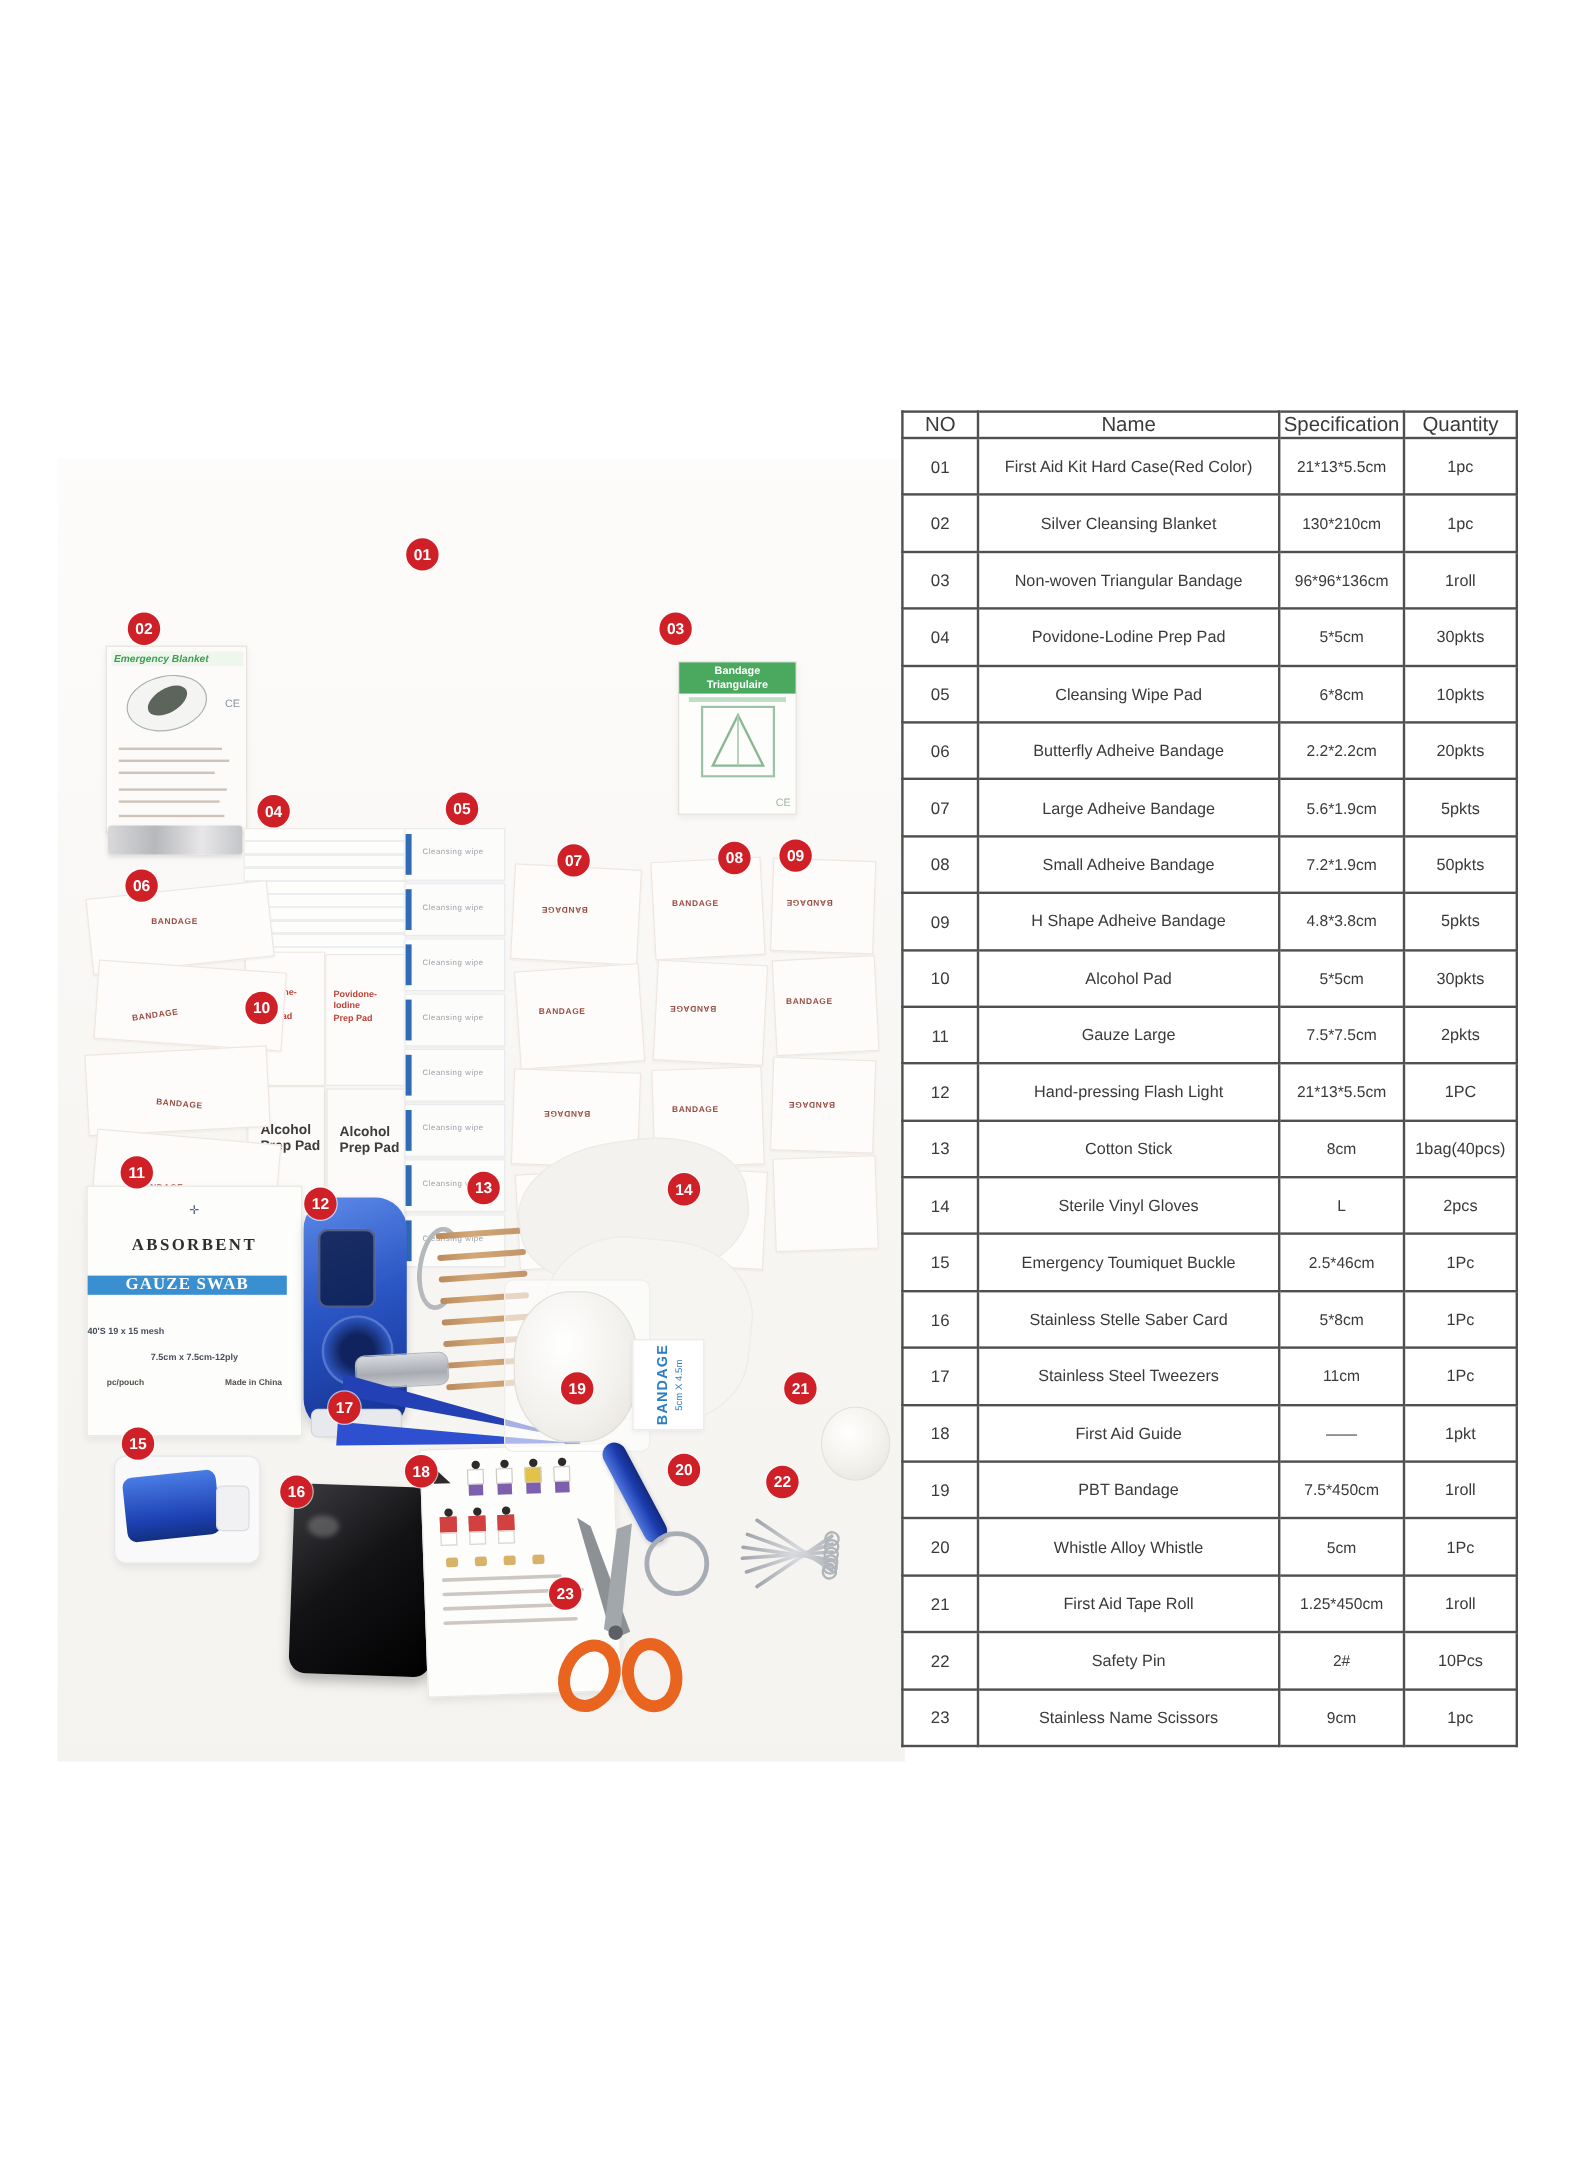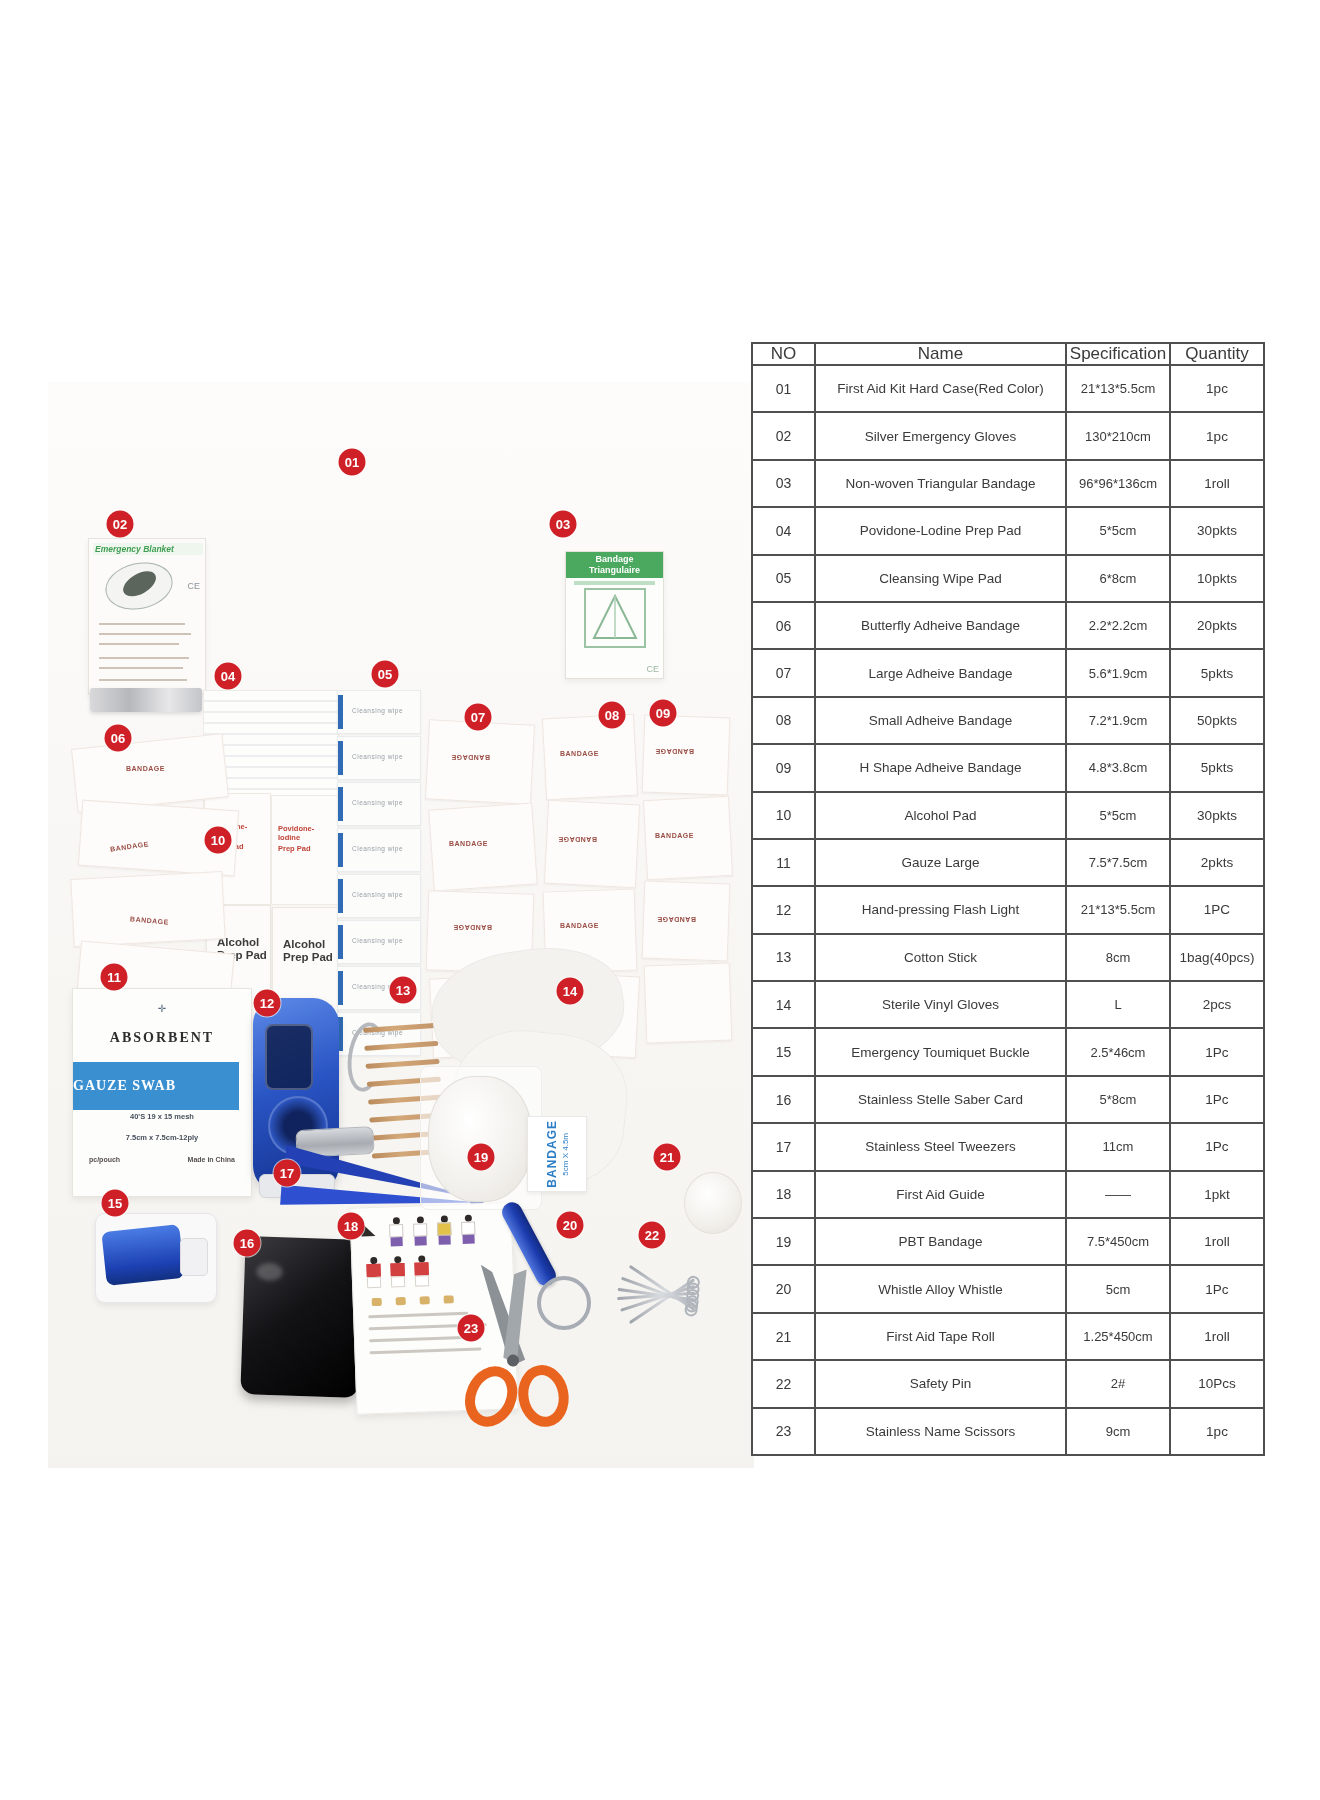--- a/index.html
+++ b/index.html
@@ -74,23 +74,23 @@
     box-shadow:0 1px 2px rgba(0,0,0,.05);}
   .bword{position:absolute;font-size:7px;font-weight:bold;color:#9a4d44;letter-spacing:.5px;
     white-space:nowrap;}
 
   
   .gauze{left:72px;top:988px;width:178px;height:207px;background:#fdfdfc;border:1px solid #e8e5df;
     box-shadow:0 3px 7px rgba(0,0,0,.07);}
   .gauze-cross{text-align:center;margin-top:14px;font-size:10px;color:#5b6b80;}
   .gauze-brand{text-align:center;margin-top:16px;font-family:"Liberation Serif",serif;
     font-weight:bold;font-size:14px;letter-spacing:2px;color:#2e2e2e;}
-  .gauze-band{margin:16px 12px 0 0;background:#3a8fd1;color:#fff;
-    font-family:"Liberation Serif",serif;font-weight:bold;font-size:14px;padding:16px 0;letter-spacing:1px;}
-  .gauze-l1{text-align:center;margin-top:2px;font-size:7.5px;font-weight:bold;color:#47505c;}
+  .gauze-band{margin:16px 12px 0 0;background:#3a8fd1;color:#fff;text-align:center;
+    font-family:"Liberation Serif",serif;font-weight:bold;font-size:14px;padding:0 0;letter-spacing:1px;}
+  .gauze-l1{text-align:left;margin-top:26px;font-size:7.5px;font-weight:bold;color:#47505c;}
   .gauze-l2{text-align:center;margin-top:12px;font-size:7.5px;font-weight:bold;color:#47505c;}
   .gauze-l3{display:flex;justify-content:space-between;padding:0 16px;margin-top:14px;
     font-size:7px;font-weight:bold;color:#55504c;}
 
   
   .flash{left:253px;top:998px;width:86px;height:194px;border-radius:26px;
     background:linear-gradient(160deg,#5d8ae8 0%,#2a55c4 45%,#12308d 100%);
     box-shadow:0 4px 8px rgba(0,0,0,.15);}
   .flash-win{position:absolute;left:12px;top:26px;width:44px;height:62px;border-radius:8px;
     background:rgba(10,22,60,.75);border:2px solid rgba(255,255,255,.25);}
@@ -507,21 +507,21 @@
       </thead>
       <tbody>
           <tr>
             <td>01</td>
             <td>First Aid  Kit Hard Case(Red Color)</td>
             <td>21*13*5.5cm</td>
             <td>1pc</td>
           </tr>
           <tr>
             <td>02</td>
-            <td>Silver Emergency Gloves</td>
+            <td>Silver Cleansing Blanket</td>
             <td>130*210cm</td>
             <td>1pc</td>
           </tr>
           <tr>
             <td>03</td>
             <td>Non-woven Triangular Bandage</td>
             <td>96*96*136cm</td>
             <td>1roll</td>
           </tr>
           <tr>

